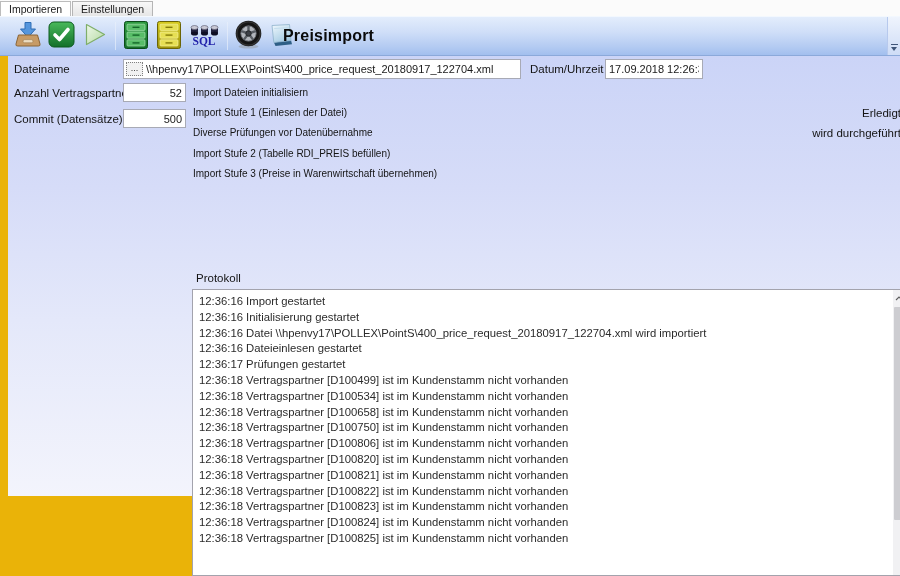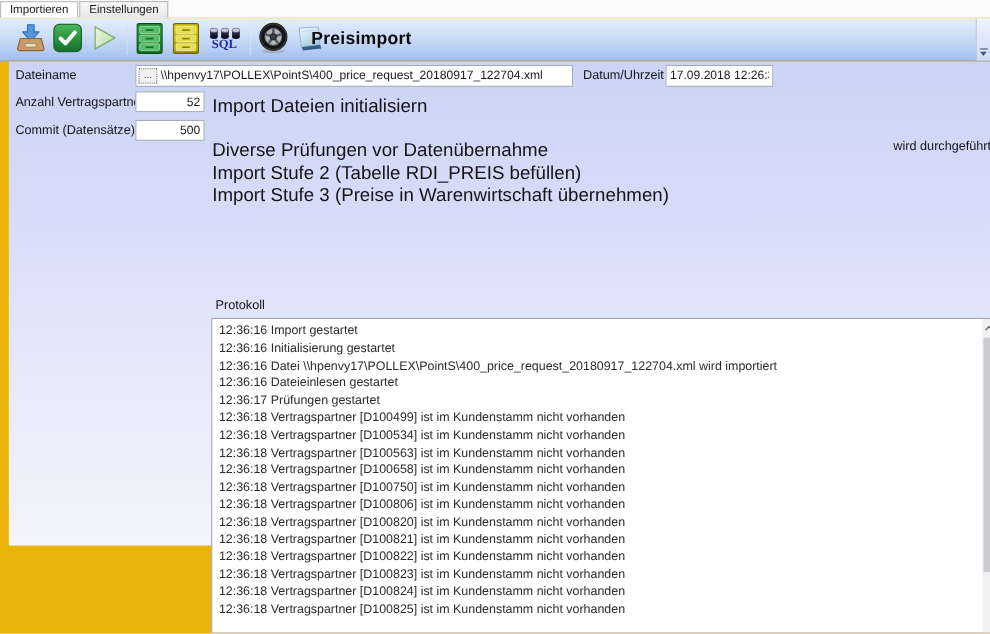--- a/index.html
+++ b/index.html
@@ -38,21 +38,21 @@
   .lbl { position:absolute; font-size:11.5px; color:#141414; white-space:nowrap; }
 
   .field { position:absolute; background:#fff; border:1px solid #a8aab5; height:20px; display:flex; align-items:center; }
   .field input { border:none; outline:none; background:transparent; font-family:"Liberation Sans",sans-serif;
                  font-size:11px; color:#1a1a1a; width:100%; height:100%; padding:9px 3px; }
   .field input.num { text-align:right; }
   .browse-btn { flex:0 0 auto; width:17px; height:14px; margin-left:2px; background:#f1f1f1; border:1px dotted #808080;
                 font-size:9px; line-height:11px; text-align:center; color:#333; cursor:default; }
 
   .step-row { position:absolute; left:185px; width:708px; display:flex; justify-content:space-between; }
-  .step-label { font-size:17px; color:#141414; white-space:nowrap; }
+  .step-label { font-size:10px; color:#141414; white-space:nowrap; }
   .step-status { font-size:11.5px; color:#141414; white-space:nowrap; }
 
   .protokoll-label { position:absolute; left:188px; top:216px; font-size:11.5px; color:#141414; }
   .protocol-box { position:absolute; left:184px; top:233px; width:714px; height:287px;
                   background:#fff; border:1px solid #a3a3ad; overflow:hidden; }
   .log-lines { position:absolute; left:0; top:4px; right:13px; padding-left:6px; overflow:hidden; }
   .log-line { height:15.8px; line-height:15.8px; font-size:11.3px; color:#2b2b2b; white-space:nowrap; overflow:hidden; }
 
   .vscroll { position:absolute; top:0; right:0; width:12px; height:100%; background:#f1f1f3; }
   .scroll-up { position:absolute; top:0; left:0; width:12px; height:16px; display:flex; align-items:center; justify-content:center; background:#f1f1f3; }
@@ -227,20 +227,24 @@
 
     <span class="lbl" style="left:6px; top:57px;">Commit (Datensätze)</span>
     <div class="field" style="left:115px; top:53px; width:63px; height:19px;">
       <input type="text" class="num" readonly="" value="500" style="">
     </div>
 
     <div class="step-row" style="top:31px;">
       <span class="step-label">Import Dateien initialisiern</span>
       <span class="step-status"></span>
     </div>
+    <div class="step-row" style="top:51px;">
+      <span class="step-label">Import Stufe 1 (Einlesen der Datei)</span>
+      <span class="step-status">Erledigt</span>
+    </div>
     <div class="step-row" style="top:71px;">
       <span class="step-label">Diverse Prüfungen vor Datenübernahme</span>
       <span class="step-status">wird durchgeführt</span>
     </div>
     <div class="step-row" style="top:92px;">
       <span class="step-label">Import Stufe 2 (Tabelle RDI_PREIS befüllen)</span>
       <span class="step-status"></span>
     </div>
     <div class="step-row" style="top:112px;">
       <span class="step-label">Import Stufe 3 (Preise in Warenwirtschaft übernehmen)</span>
@@ -250,21 +254,20 @@
     <span class="protokoll-label">Protokoll</span>
     <div class="protocol-box">
       <div class="log-lines">
           <div class="log-line">12:36:16 Import gestartet</div>
           <div class="log-line">12:36:16 Initialisierung gestartet</div>
           <div class="log-line">12:36:16 Datei \\hpenvy17\POLLEX\PointS\400_price_request_20180917_122704.xml wird importiert</div>
           <div class="log-line">12:36:16 Dateieinlesen gestartet</div>
           <div class="log-line">12:36:17 Prüfungen gestartet</div>
           <div class="log-line">12:36:18 Vertragspartner [D100499] ist im Kundenstamm nicht vorhanden</div>
           <div class="log-line">12:36:18 Vertragspartner [D100534] ist im Kundenstamm nicht vorhanden</div>
-          <div class="log-line">12:36:18 Vertragspartner [D100563] ist im Kundenstamm nicht vorhanden</div>
           <div class="log-line">12:36:18 Vertragspartner [D100658] ist im Kundenstamm nicht vorhanden</div>
           <div class="log-line">12:36:18 Vertragspartner [D100750] ist im Kundenstamm nicht vorhanden</div>
           <div class="log-line">12:36:18 Vertragspartner [D100806] ist im Kundenstamm nicht vorhanden</div>
           <div class="log-line">12:36:18 Vertragspartner [D100820] ist im Kundenstamm nicht vorhanden</div>
           <div class="log-line">12:36:18 Vertragspartner [D100821] ist im Kundenstamm nicht vorhanden</div>
           <div class="log-line">12:36:18 Vertragspartner [D100822] ist im Kundenstamm nicht vorhanden</div>
           <div class="log-line">12:36:18 Vertragspartner [D100823] ist im Kundenstamm nicht vorhanden</div>
           <div class="log-line">12:36:18 Vertragspartner [D100824] ist im Kundenstamm nicht vorhanden</div>
           <div class="log-line">12:36:18 Vertragspartner [D100825] ist im Kundenstamm nicht vorhanden</div>
         </div>

